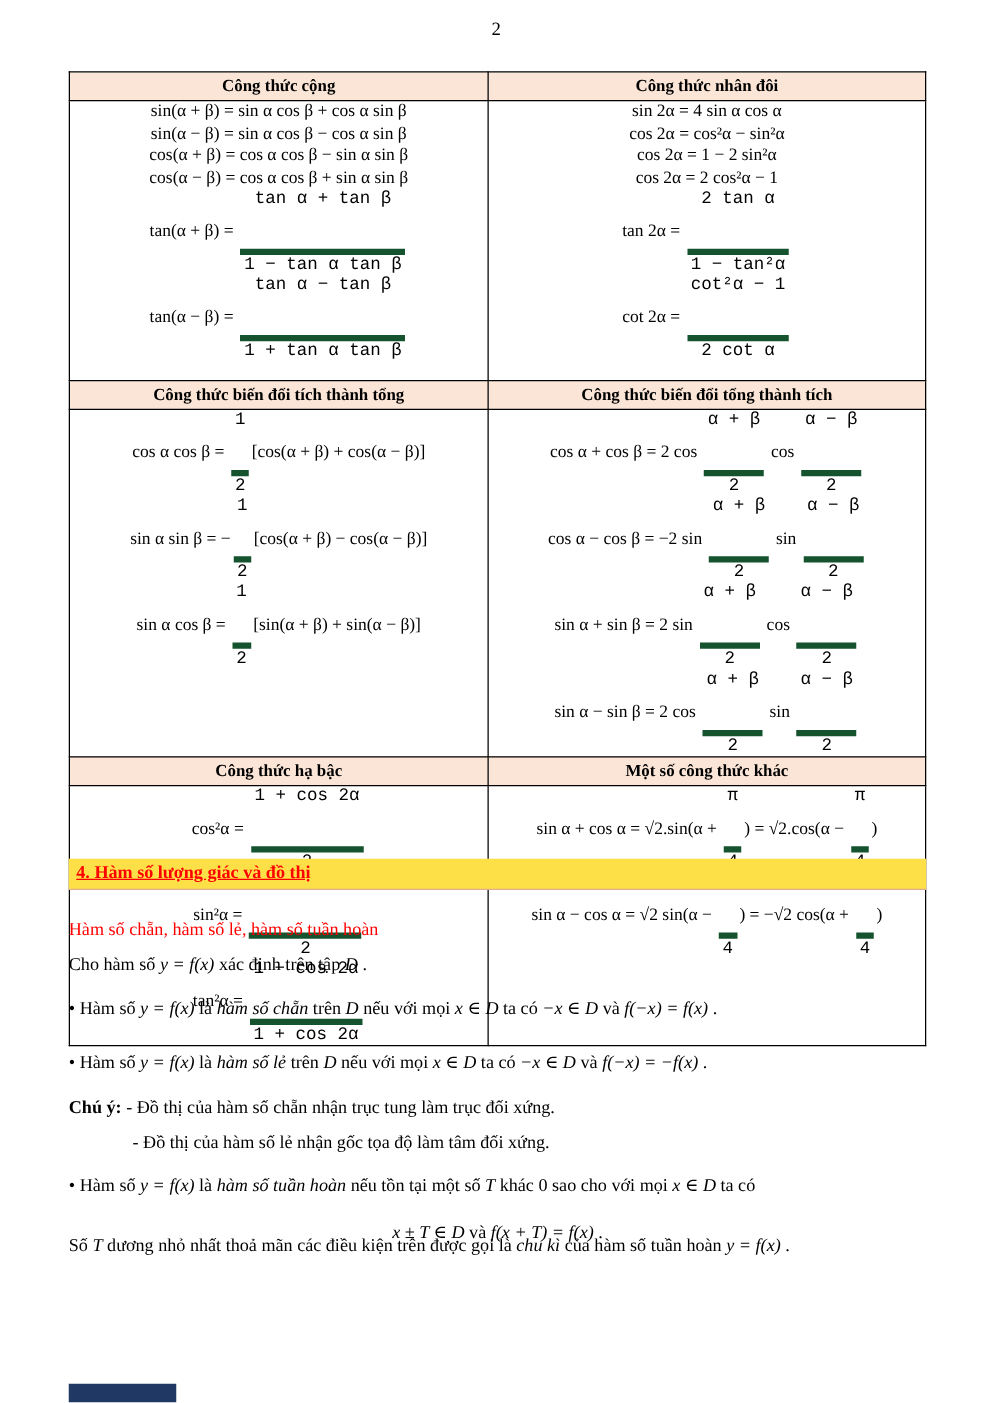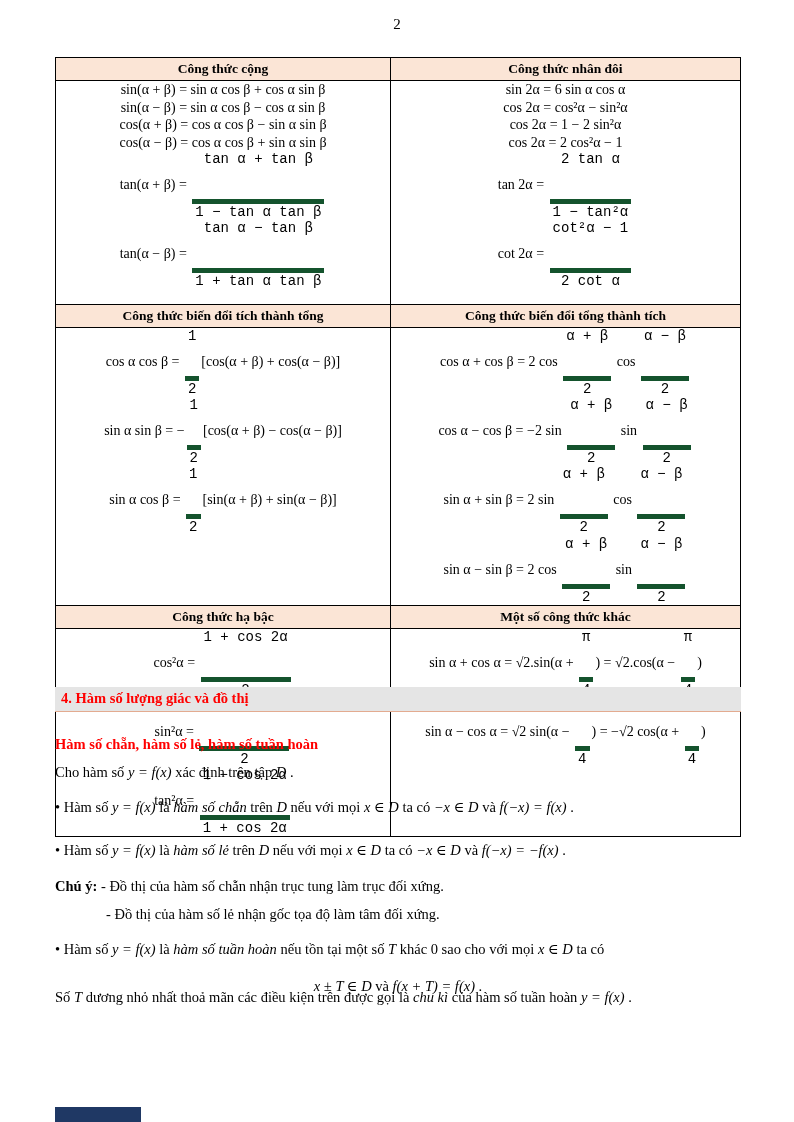--- a/index.html
+++ b/index.html
@@ -32,27 +32,28 @@
   }
   .frac{
     display:inline-block;vertical-align:middle;text-align:center;
     margin:0 2px;line-height:1.15;font-family:Liberation Mono, monospace;
   }
   .frac .fn{display:block;padding:0 3px;}
   .frac .fd{display:block;border-top:5px solid #14532d;padding:0 3px;margin-top:32px;}
   
   .sec-heading{
     position:absolute;left:55px;top:687px;width:674px;
-    background:#e5e5e5;border-bottom:1px solid #e3ab90;
+    background:#fde047;border-bottom:1px solid #e3ab90;
     color:#ff0000;font-weight:bold;font-size:14.5px;
     padding:3px 6px 4px 6px;
+    text-decoration:underline;
   }
   .sub-heading{
     position:absolute;left:55px;top:736px;width:686px;
-    color:#ff0000;font-weight:bold;font-size:14.5px;
+    color:#ff0000;font-weight:normal;font-size:14.5px;
   }
   .bodyline{
     position:absolute;left:55px;width:695px;font-size:14.5px;line-height:1.35;
   }
   .bodyline .bi{font-weight:normal;font-style:italic;}
   .bodyline .b{font-weight:bold;}
   .mi{font-style:italic;}
   .center-eq{text-align:center;width:686px;}
   .next-bar{
     position:absolute;left:55px;top:1107px;width:86px;height:15px;
@@ -76,21 +77,21 @@
             <div class="formula">sin(α + β) = sin α cos β + cos α sin β</div>
             <div class="formula">sin(α − β) = sin α cos β − cos α sin β</div>
             <div class="formula">cos(α + β) = cos α cos β − sin α sin β</div>
             <div class="formula">cos(α − β) = cos α cos β + sin α sin β</div>
             <div class="formula">tan(α + β) = <span class="frac"><span class="fn">tan α + tan β</span><span class="fd">1 − tan α tan β</span></span></div>
             <div class="formula">tan(α − β) = <span class="frac"><span class="fn">tan α − tan β</span><span class="fd">1 + tan α tan β</span></span></div>
           </div>
         </td>
     <td class="ccell">
           <div class="cellcol">
-            <div class="formula">sin 2α = 6 sin α cos α</div>
+            <div class="formula">sin 2α = 4 sin α cos α</div>
             <div class="formula">cos 2α = cos²α − sin²α</div>
             <div class="formula">cos 2α = 1 − 2 sin²α</div>
             <div class="formula">cos 2α = 2 cos²α − 1</div>
             <div class="formula">tan 2α = <span class="frac"><span class="fn">2 tan α</span><span class="fd">1 − tan²α</span></span></div>
             <div class="formula">cot 2α = <span class="frac"><span class="fn">cot²α − 1</span><span class="fd">2 cot α</span></span></div>
           </div>
         </td>
   </tr>
   <tr>
     <td class="hcell">Công thức biến đổi tích thành tổng</td>

